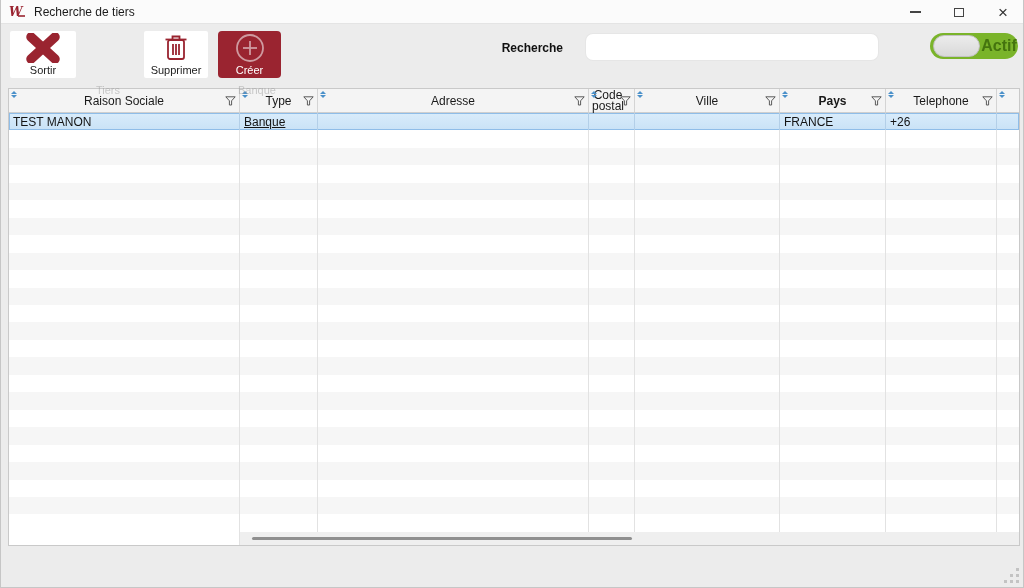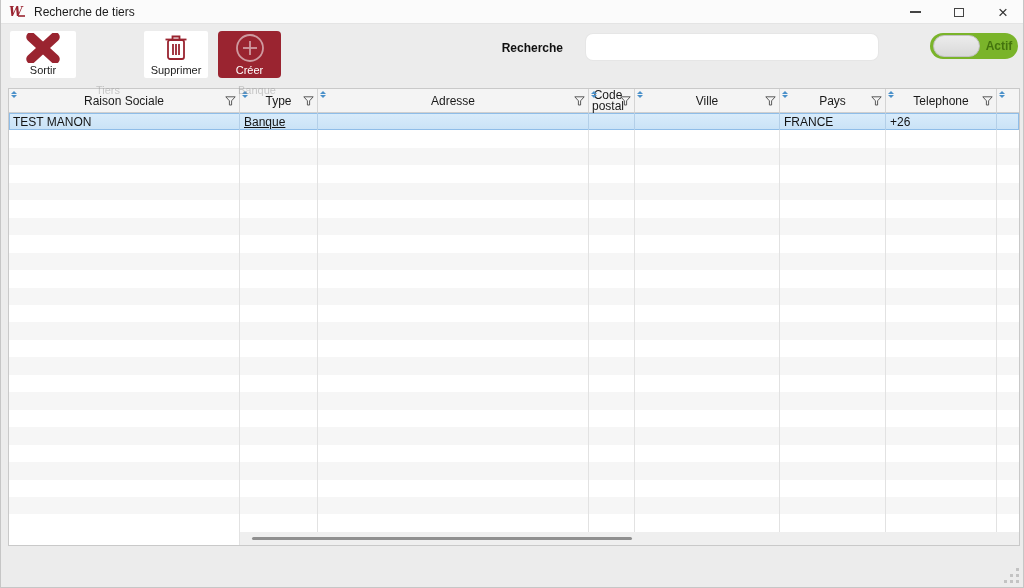--- a/index.html
+++ b/index.html
@@ -49,21 +49,21 @@
     position:absolute; left:929px; top:33px; width:88px; height:26px;
     background:var(--toggle-green,#7ab42a); border-radius:13px;
   }
   .toggle-knob {
     position:absolute; left:3px; top:2px; width:47px; height:22px;
     background:linear-gradient(#ececec,#d9d9d9); border:1px solid #c2c2c2; border-radius:11px;
   }
   .toggle-label {
     position:absolute; right:0; top:0; width:38px; height:26px;
     display:flex; align-items:center; justify-content:center;
-    font-size:12px; color:rgba(55,100,8,.8); font-weight:bold;
+    font-size:16px; color:rgba(55,100,8,.8); font-weight:bold;
   }
 
   
   .grid {
     position:absolute; left:7px; top:88px; width:1012px;
     background:#fff; border:1px solid #c9c9c9;
   }
   .ghost-label { position:absolute; top:84px; z-index:6; font-size:11px; color:#9a9a9a; opacity:.5; }
   .ghost-tiers { left:95px; }
   .ghost-actions { left:237px; }
@@ -217,21 +217,21 @@
       <div class="hcell" style="width: 145px;">
         <span class="sort-icon">
           <i class="up"></i>
           <i class="dn"></i>
         </span>
         <span>Ville</span>
         <svg class="filter-icon" viewBox="0 0 11 10" fill="none" stroke="#5a5a5a" stroke-width="1">
           <path d="M0.8,0.8 h9.4 l-3.6,4 v4.2 h-2.2 v-4.2 z"></path>
         </svg>
       </div>
-      <div class="hcell" style="width: 106px;">
+      <div class="hcell" style="width: 106px; font-weight: bold;">
         <span class="sort-icon">
           <i class="up"></i>
           <i class="dn"></i>
         </span>
         <span>Pays</span>
         <svg class="filter-icon" viewBox="0 0 11 10" fill="none" stroke="#5a5a5a" stroke-width="1">
           <path d="M0.8,0.8 h9.4 l-3.6,4 v4.2 h-2.2 v-4.2 z"></path>
         </svg>
       </div>
       <div class="hcell" style="width: 111px;">

